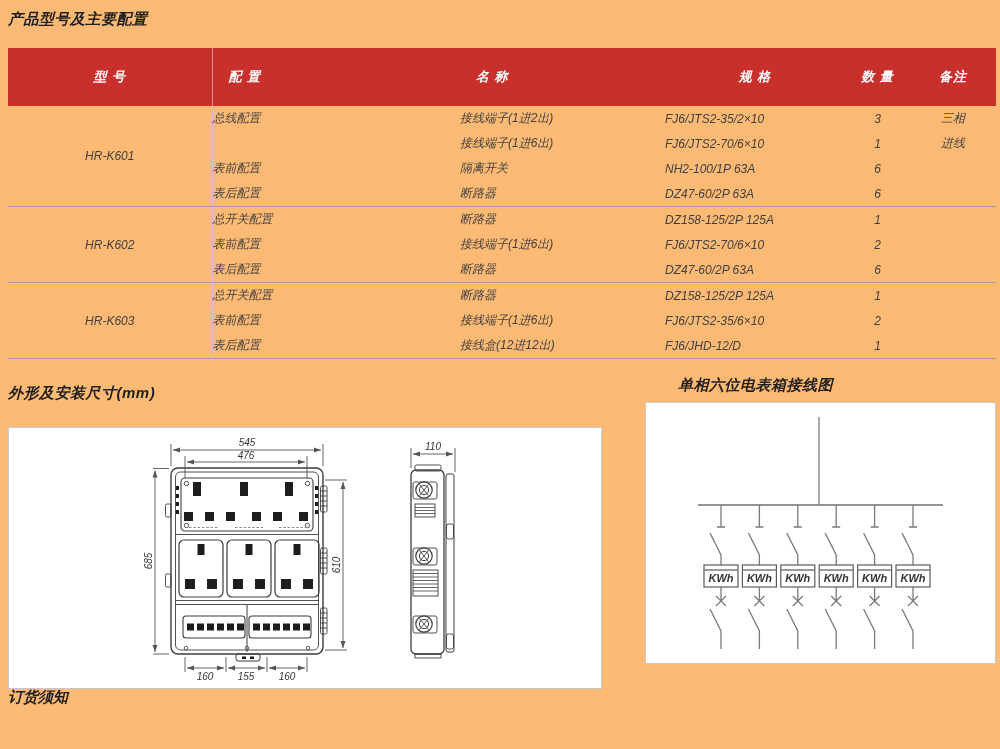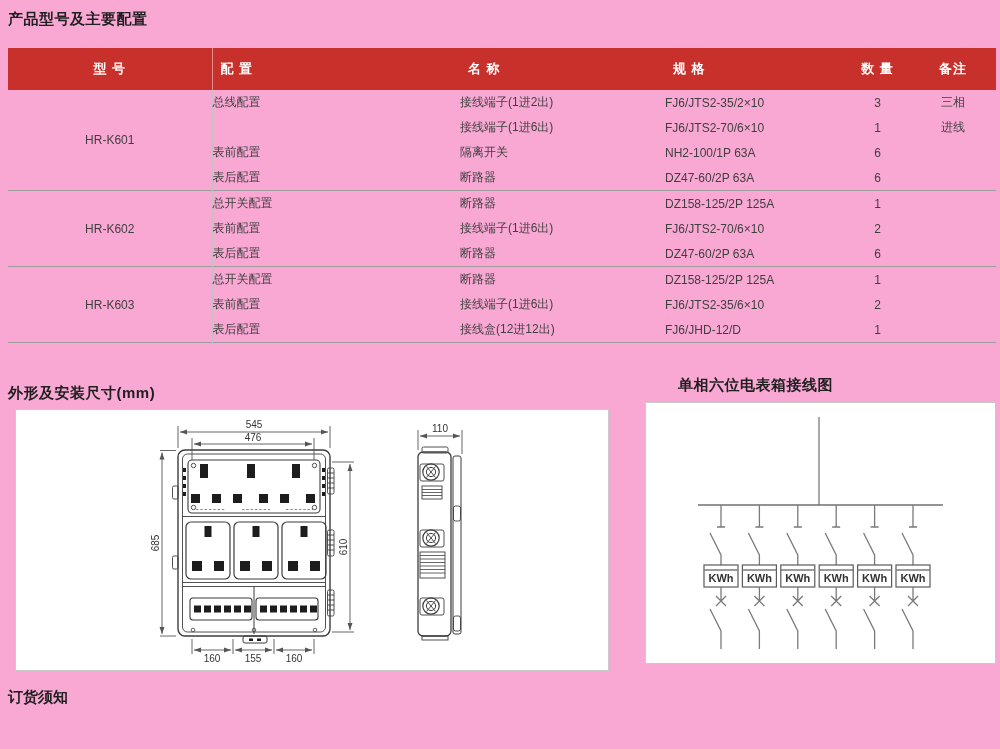--- a/index.html
+++ b/index.html
@@ -1,43 +1,43 @@
 <!DOCTYPE html>
 <html style="--header-red: #c8302b;"><head>
 <meta charset="utf-8">
 <style>
   html,body{margin:0;padding:0;background:#ffffff;}
-  #page{position:relative;width:1000px;height:749px;background:#f9a8d4;overflow:hidden;
-        font-family:"Liberation Sans","DejaVu Sans",sans-serif;color:#3f3f3f;}
+  #page{position:relative;width:1000px;height:749px;background:#fdba74;overflow:hidden;
+        font-family:"Liberation Sans","DejaVu Sans",sans-serif;color:#3f3f3f;font-style:italic;}
   .abs{position:absolute;}
   .sec-title{font-size:15px;font-weight:700;color:#1f1f1f;letter-spacing:0.5px;}
 
   
   table.spec{border-collapse:collapse;table-layout:fixed;width:988px;
              border-bottom:1px solid #9e9e9e;}
   table.spec th{background:var(--header-red,#c8302b);color:#ffffff;font-size:13px;
-                font-weight:700;height:26px;padding:8px;letter-spacing:1px;}
+                font-weight:700;height:26px;padding:16px;letter-spacing:1px;}
   table.spec td{height:25px;padding:0;font-size:12px;color:#3f3f3f;vertical-align:middle;}
   th.h-model{text-align:center;border-right:1px solid rgba(255,255,255,0.45);}
   th.h-config{text-align:left;padding-left:84px;}
   th.h-name{text-align:left;padding-left:22px;}
-  th.h-spec{text-align:left;padding-left:28px;}
+  th.h-spec{text-align:center;padding-left:28px;}
   th.h-qty,th.h-remark{text-align:center;}
   td.c-model{text-align:center;border-right:1px solid #c2c2c2;font-size:13px;color:#4a4a4a;}
   td.c-config{padding-left:73px;}
   td.c-name{padding-left:1px;}
   td.c-spec{padding-left:1px;}
   td.c-qty{text-align:center;}
   td.c-remark{text-align:center;}
   tr.sep td{border-top:1px solid #9e9e9e;}
 
   .note{font-size:12px;color:#333;}
 
   .panel{position:absolute;border:1px solid #c9c9c9;background:#fff;}
-  #panel-dims{left:8px;top:409px;width:592px;height:260px;margin-left:7px;}
+  #panel-dims{left:8px;top:427px;width:592px;height:260px;}
   #panel-wiring{left:645px;top:402px;width:349px;height:260px;}
 
   
   .oline{stroke:#3d3d3d;fill:none;}
   .dark{fill:#1d1d1d;stroke:none;}
   .dim{stroke:#555;stroke-width:0.9;fill:none;}
   .dimtxt{font-size:10px;fill:#333;}
   .tinytxt{stroke:#8a8a8a;stroke-width:1.2;stroke-dasharray:2.5 1.8;fill:none;}
 
   

